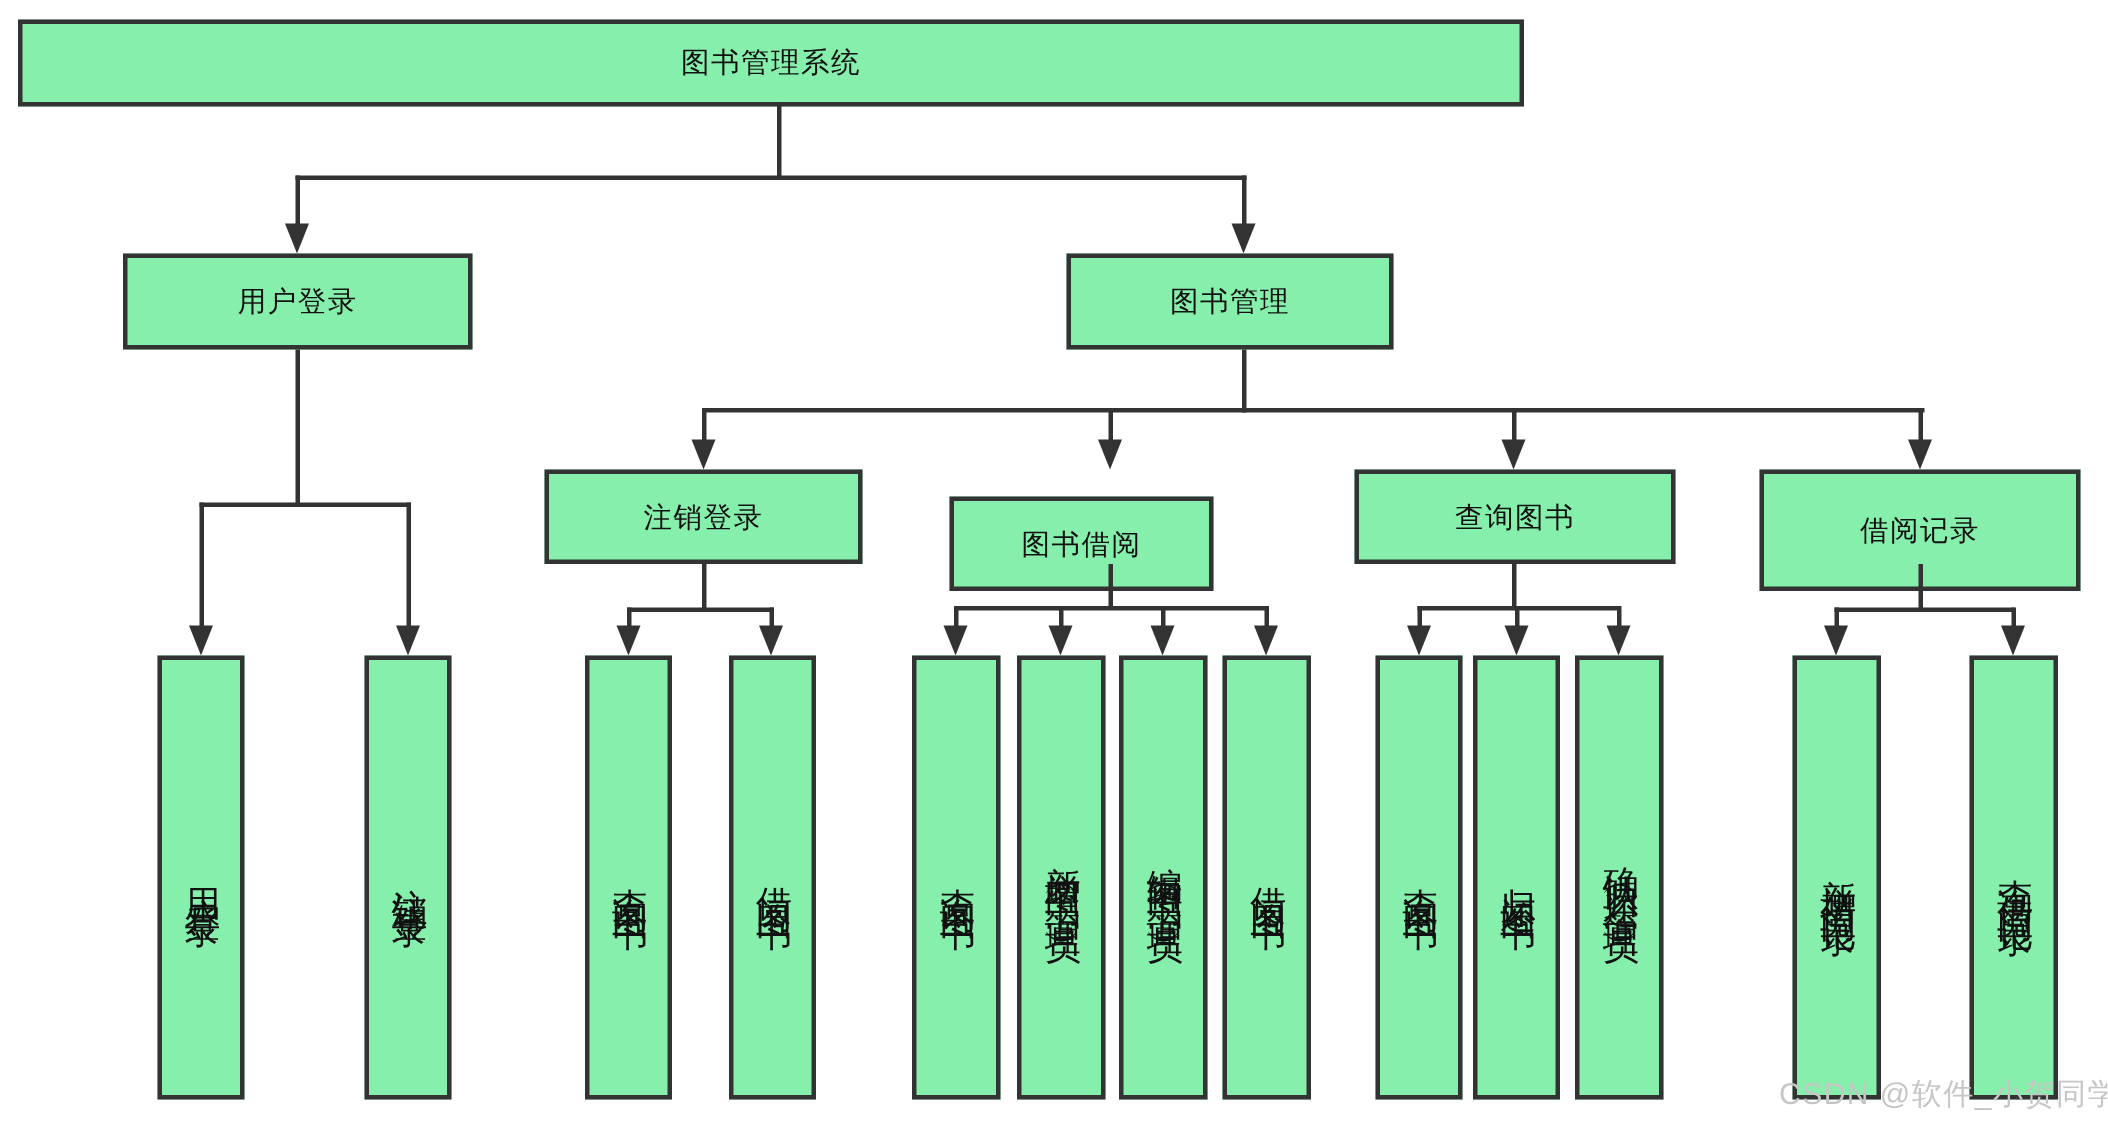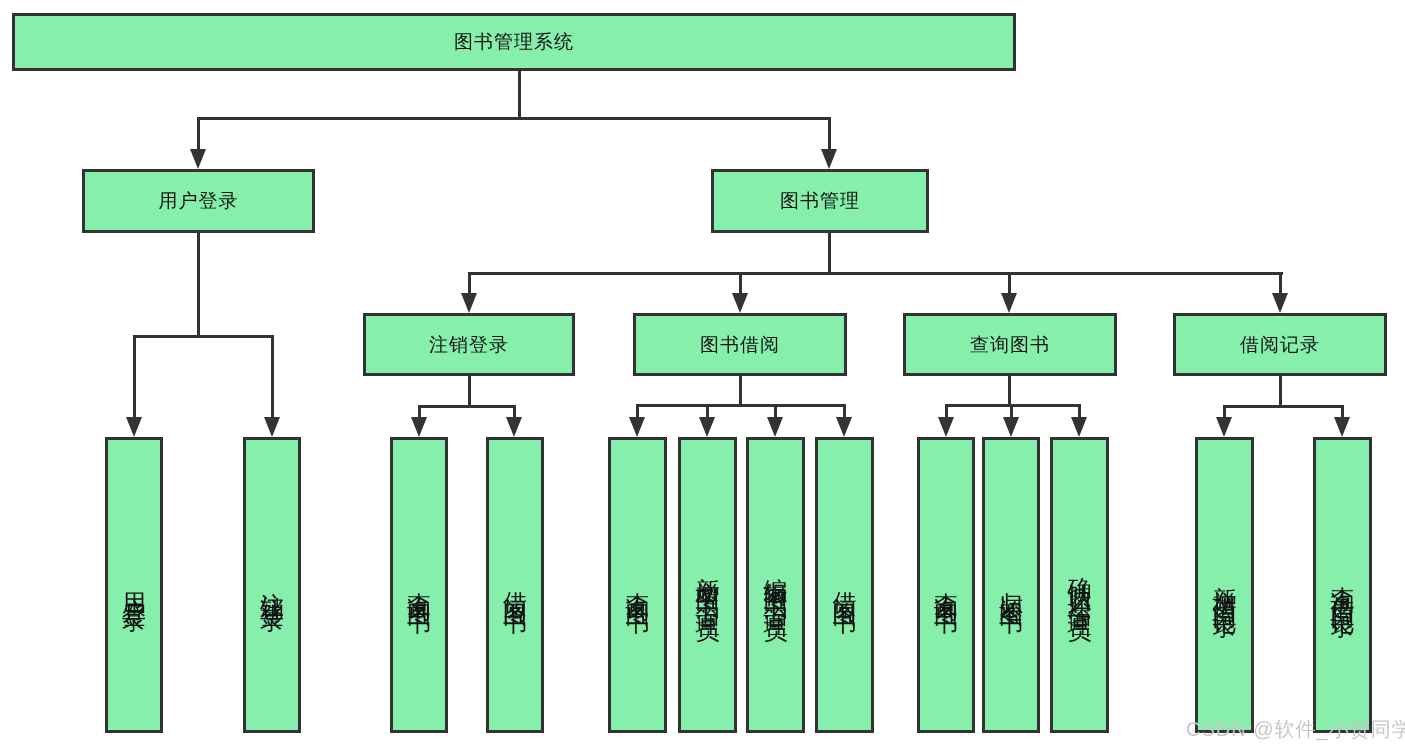--- a/index.html
+++ b/index.html
@@ -53,27 +53,27 @@
   <div class="v" style="left:739px;top:272px;height:24px"></div>
   <div class="a" style="left:732px;top:293px"></div>
   <div class="v" style="left:1008px;top:272px;height:24px"></div>
   <div class="a" style="left:1001px;top:293px"></div>
   <div class="v" style="left:1279px;top:272px;height:24px"></div>
   <div class="a" style="left:1272px;top:293px"></div>
 
   <div class="box" style="left:363px;top:313px;width:212px;height:63px">
     <span class="lbl">注销登录</span>
   </div>
-  <div class="box" style="left:633px;top:313px;width:214px;height:63px">
+  <div class="box" style="left:633px;top:331px;width:176px;height:63px">
     <span class="lbl">图书借阅</span>
   </div>
   <div class="box" style="left:903px;top:313px;width:214px;height:63px">
     <span class="lbl">查询图书</span>
   </div>
-  <div class="box" style="left:1173px;top:313px;width:214px;height:63px">
+  <div class="box" style="left:1173px;top:313px;width:214px;height:81px">
     <span class="lbl">借阅记录</span>
   </div>
 
   <div class="v" style="left:468px;top:376px;height:31px"></div>
   <div class="h" style="left:418px;top:405px;width:98px"></div>
   <div class="v" style="left:418px;top:405px;height:14px"></div>
   <div class="a" style="left:411px;top:417px"></div>
   <div class="v" style="left:513px;top:405px;height:14px"></div>
   <div class="a" style="left:506px;top:417px"></div>
 

